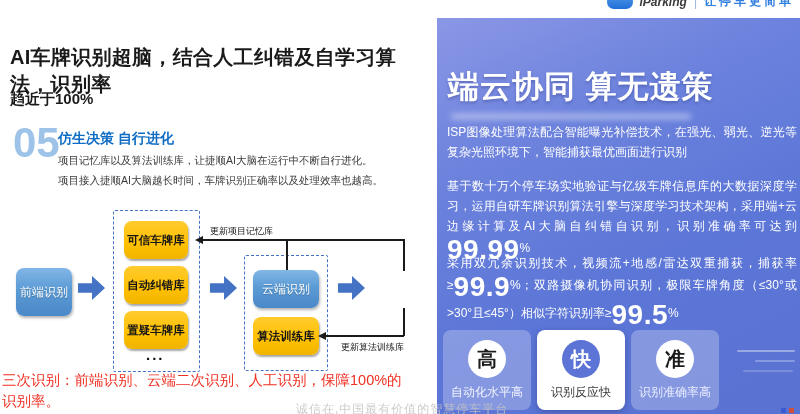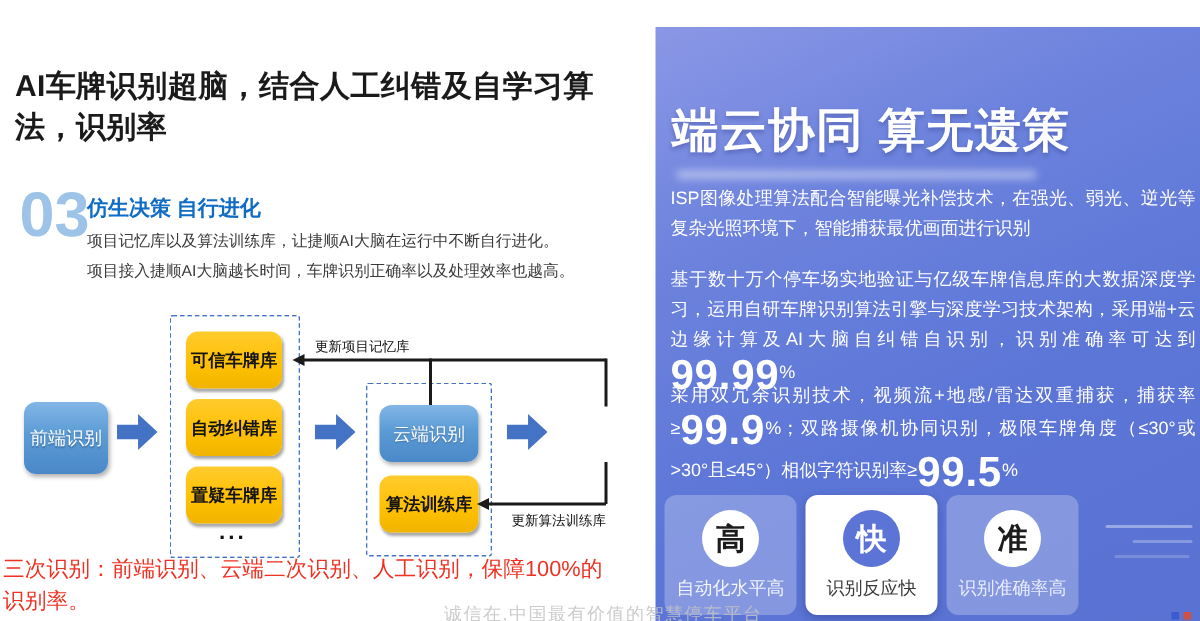--- a/index.html
+++ b/index.html
@@ -60,26 +60,35 @@
 
   
   .watermark { position:absolute; left:296px; top:401px; font-size:12px; color:rgba(195,195,195,.85); white-space:nowrap; z-index:7; letter-spacing:1px; }
   .corner-mark { position:absolute; width:5px; height:5px; bottom:1px; }
 </style>
 </head>
 <body>
 
 <div class="stage">
 
+  <div class="topbar">
+    <div class="logo-row">
+      <div class="logo-oval"></div>
+      <span class="logo-brand">iParking</span>
+      <span class="logo-sep">|</span>
+      <span class="logo-slogan">让停车更简单</span>
+    </div>
+  </div>
 
   <div class="left-panel">
 
     <div class="main-title">AI车牌识别超脑，结合人工纠错及自学习算法，识别率</div>
+    <div class="main-title-2">趋近于100%</div>
 
-    <div class="sec-num">03</div>
+    <div class="sec-num">05</div>
     <div class="sec-head">仿生决策 自行进化</div>
     <div class="sec-desc1">项目记忆库以及算法训练库，让捷顺AI大脑在运行中不断自行进化。</div>
     <div class="sec-desc2">项目接入捷顺AI大脑越长时间，车牌识别正确率以及处理效率也越高。</div>
 
     <div class="flow-box flow-blue" style="left:16px; top:250px; width:56px; height:48px;">前端识别</div>
 
     <div class="block-arrow" style="left:78px; top:258px;"></div>
 
     <div class="dashed-group" style="left:113px; top:192px; width:87px; height:162px;"></div>
     <div class="flow-box flow-yellow" style="left:124px; top:203px; width:64px; height:38px;">可信车牌库</div>

